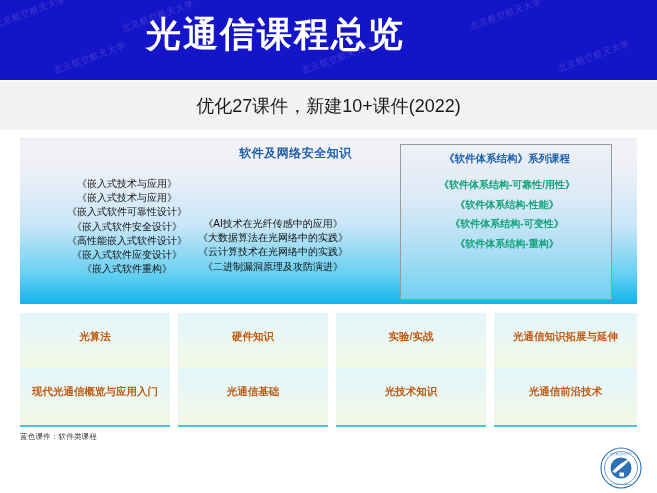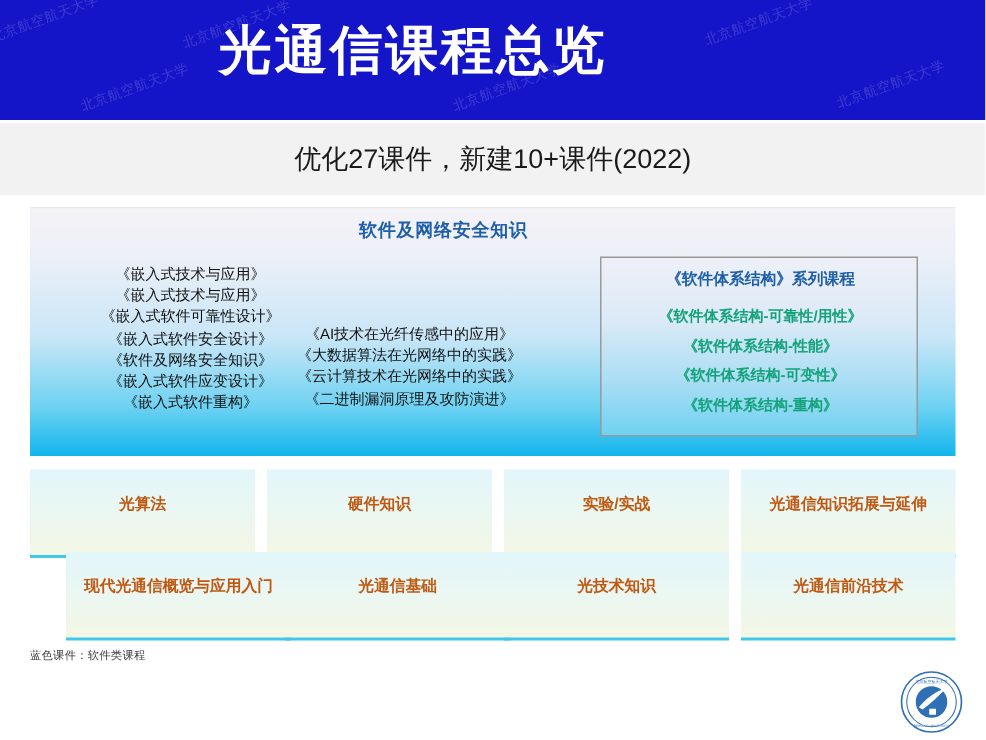--- a/index.html
+++ b/index.html
@@ -68,21 +68,21 @@
   }
   .col-mid{
     position:absolute;left:178px;top:78px;width:150px;
     color:#101010;font-size:10px;line-height:14.2px;
     text-align:center;
   }
   .col-left div,.col-mid div{white-space:nowrap;}
 
   
   .arch-box{
-    position:absolute;left:400px;top:171px;width:212px;height:120px;
+    position:absolute;left:400px;top:144px;width:212px;height:156px;
     border:1px solid #9a9a9a;
     background:linear-gradient(to bottom,#eef0f7 0%,#dceaf7 35%,#a9ddf4 70%,#6fd2f2 100%);
     box-sizing:border-box;
     text-decoration:underline;
   }
   .arch-title{
     position:absolute;left:0;top:7px;width:212px;text-align:center;
     color:#1f5fa8;font-size:10.5px;font-weight:bold;
   }
   .arch-list{
@@ -137,21 +137,21 @@
   </div>
 
   <div class="main-panel">
     <div class="panel-title">软件及网络安全知识</div>
 
     <div class="col-left">
       <div>《嵌入式技术与应用》</div>
       <div>《嵌入式技术与应用》</div>
       <div>《嵌入式软件可靠性设计》</div>
       <div>《嵌入式软件安全设计》</div>
-      <div>《软件及网络安全知识》</div>
+      <div>《高性能嵌入式软件设计》</div>
       <div>《嵌入式软件应变设计》</div>
       <div>《嵌入式软件重构》</div>
     </div>
 
     <div class="col-mid">
       <div>《AI技术在光纤传感中的应用》</div>
       <div>《大数据算法在光网络中的实践》</div>
       <div>《云计算技术在光网络中的实践》</div>
       <div>《二进制漏洞原理及攻防演进》</div>
     </div>
@@ -173,24 +173,24 @@
   <div class="box" style="left:178px;top:313px;width:150px;">
     <span>硬件知识</span>
   </div>
   <div class="box" style="left:336px;top:313px;width:150px;">
     <span>实验/实战</span>
   </div>
   <div class="box" style="left:494px;top:313px;width:143px;">
     <span>光通信知识拓展与延伸</span>
   </div>
 
-  <div class="box" style="left:20px;top:368px;width:150px;margin-left:24px;">
+  <div class="box" style="left:20px;top:368px;width:150px;">
     <span>现代光通信概览与应用入门</span>
   </div>
-  <div class="box" style="left:178px;top:368px;width:150px;margin-left:12px;">
+  <div class="box" style="left:178px;top:368px;width:150px;">
     <span>光通信基础</span>
   </div>
   <div class="box" style="left:336px;top:368px;width:150px;padding-left:26px;">
     <span>光技术知识</span>
   </div>
   <div class="box" style="left:494px;top:368px;width:143px;">
     <span>光通信前沿技术</span>
   </div>
 
   <div class="footnote">蓝色课件：软件类课程</div>

